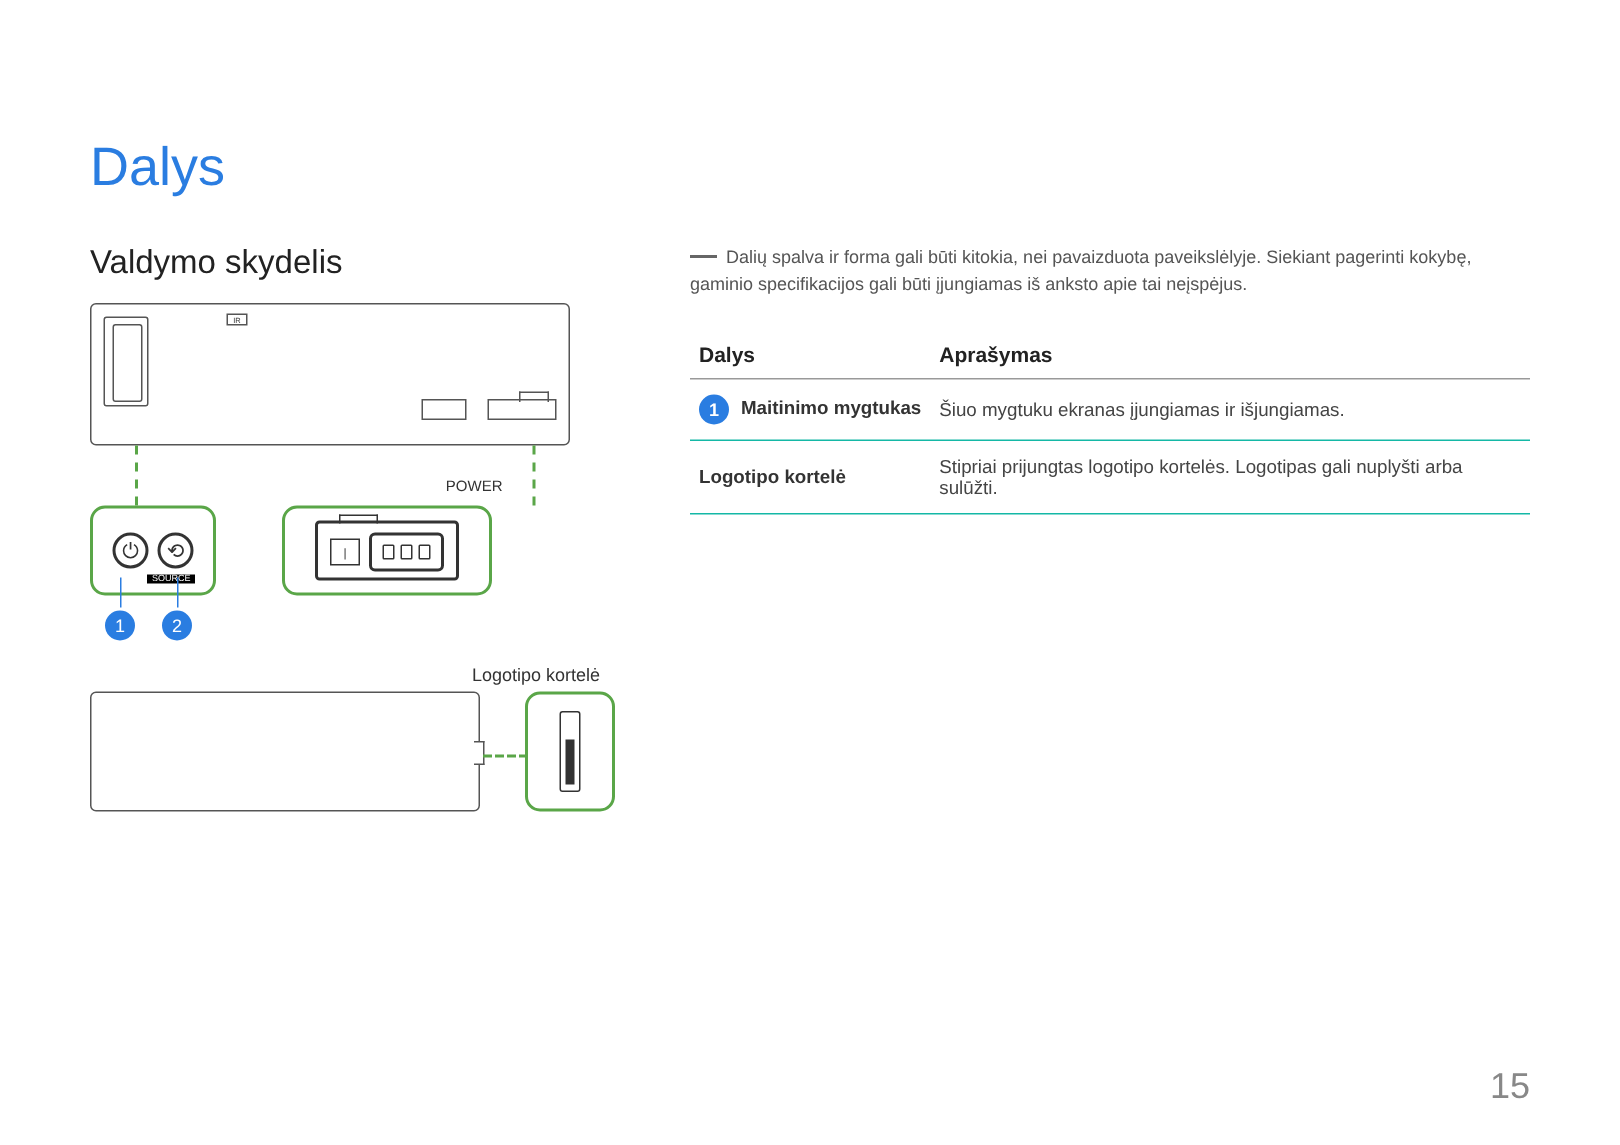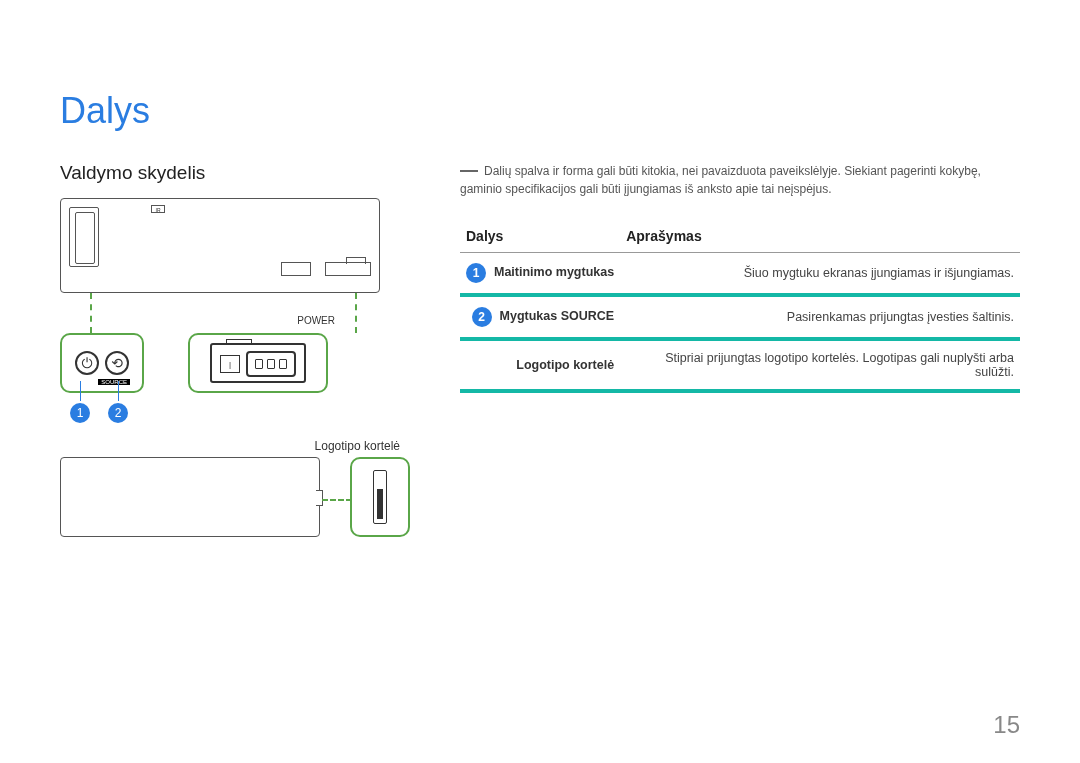--- a/index.html
+++ b/index.html
@@ -18,21 +18,21 @@
     font-weight: 400;
     margin-bottom: 30px;
   }
   .layout {
     display: flex;
     gap: 30px;
   }
   .left-col { width: 370px; }
   .right-col { flex: 1; }
   .section-title {
-    font-size: 19px;
+    font-size: 22px;
     font-weight: 400;
     color: #222;
     margin-bottom: 14px;
   }
   .diagram-top {
     border: 1.5px solid #555;
     border-radius: 4px;
     width: 320px;
     height: 95px;
     position: relative;
@@ -223,24 +223,23 @@
   .parts-table th {
     text-align: left;
     font-size: 14px;
     font-weight: 700;
     color: #222;
     padding: 8px 6px;
     border-bottom: 1px solid #999;
   }
   .parts-table td {
     padding: 10px 6px;
-    border-bottom: 4px solid #14b8a6;
+    border-bottom: 1px solid #14b8a6;
     vertical-align: middle;
     color: #333;
-    text-align: right;
   }
   .parts-table td.name { font-weight: 700; white-space: nowrap; }
   .parts-table td.name .badge {
     display:inline-flex; margin-right:8px; vertical-align:middle;
   }
   .parts-table td.desc { color: #444; }
 
   .page-num {
     position: absolute;
     bottom: 24px; right: 60px;
@@ -325,26 +324,20 @@
       </thead>
       <tbody>
         <tr>
           <td class="name">
             <span class="badge">1</span><span>Maitinimo mygtukas</span>
           </td>
           <td class="desc">Šiuo mygtuku ekranas įjungiamas ir išjungiamas.</td>
         </tr>
         <tr>
           <td class="name">
-            <span class="badge">2</span><span>Mygtukas SOURCE</span>
-          </td>
-          <td class="desc">Pasirenkamas prijungtas įvesties šaltinis.</td>
-        </tr>
-        <tr>
-          <td class="name">
             <span>Logotipo kortelė</span>
           </td>
           <td class="desc">Stipriai prijungtas logotipo kortelės. Logotipas gali nuplyšti arba sulūžti.</td>
         </tr>
       </tbody>
     </table>
   </div>
 </div>
 
 <div class="page-num">15</div>

